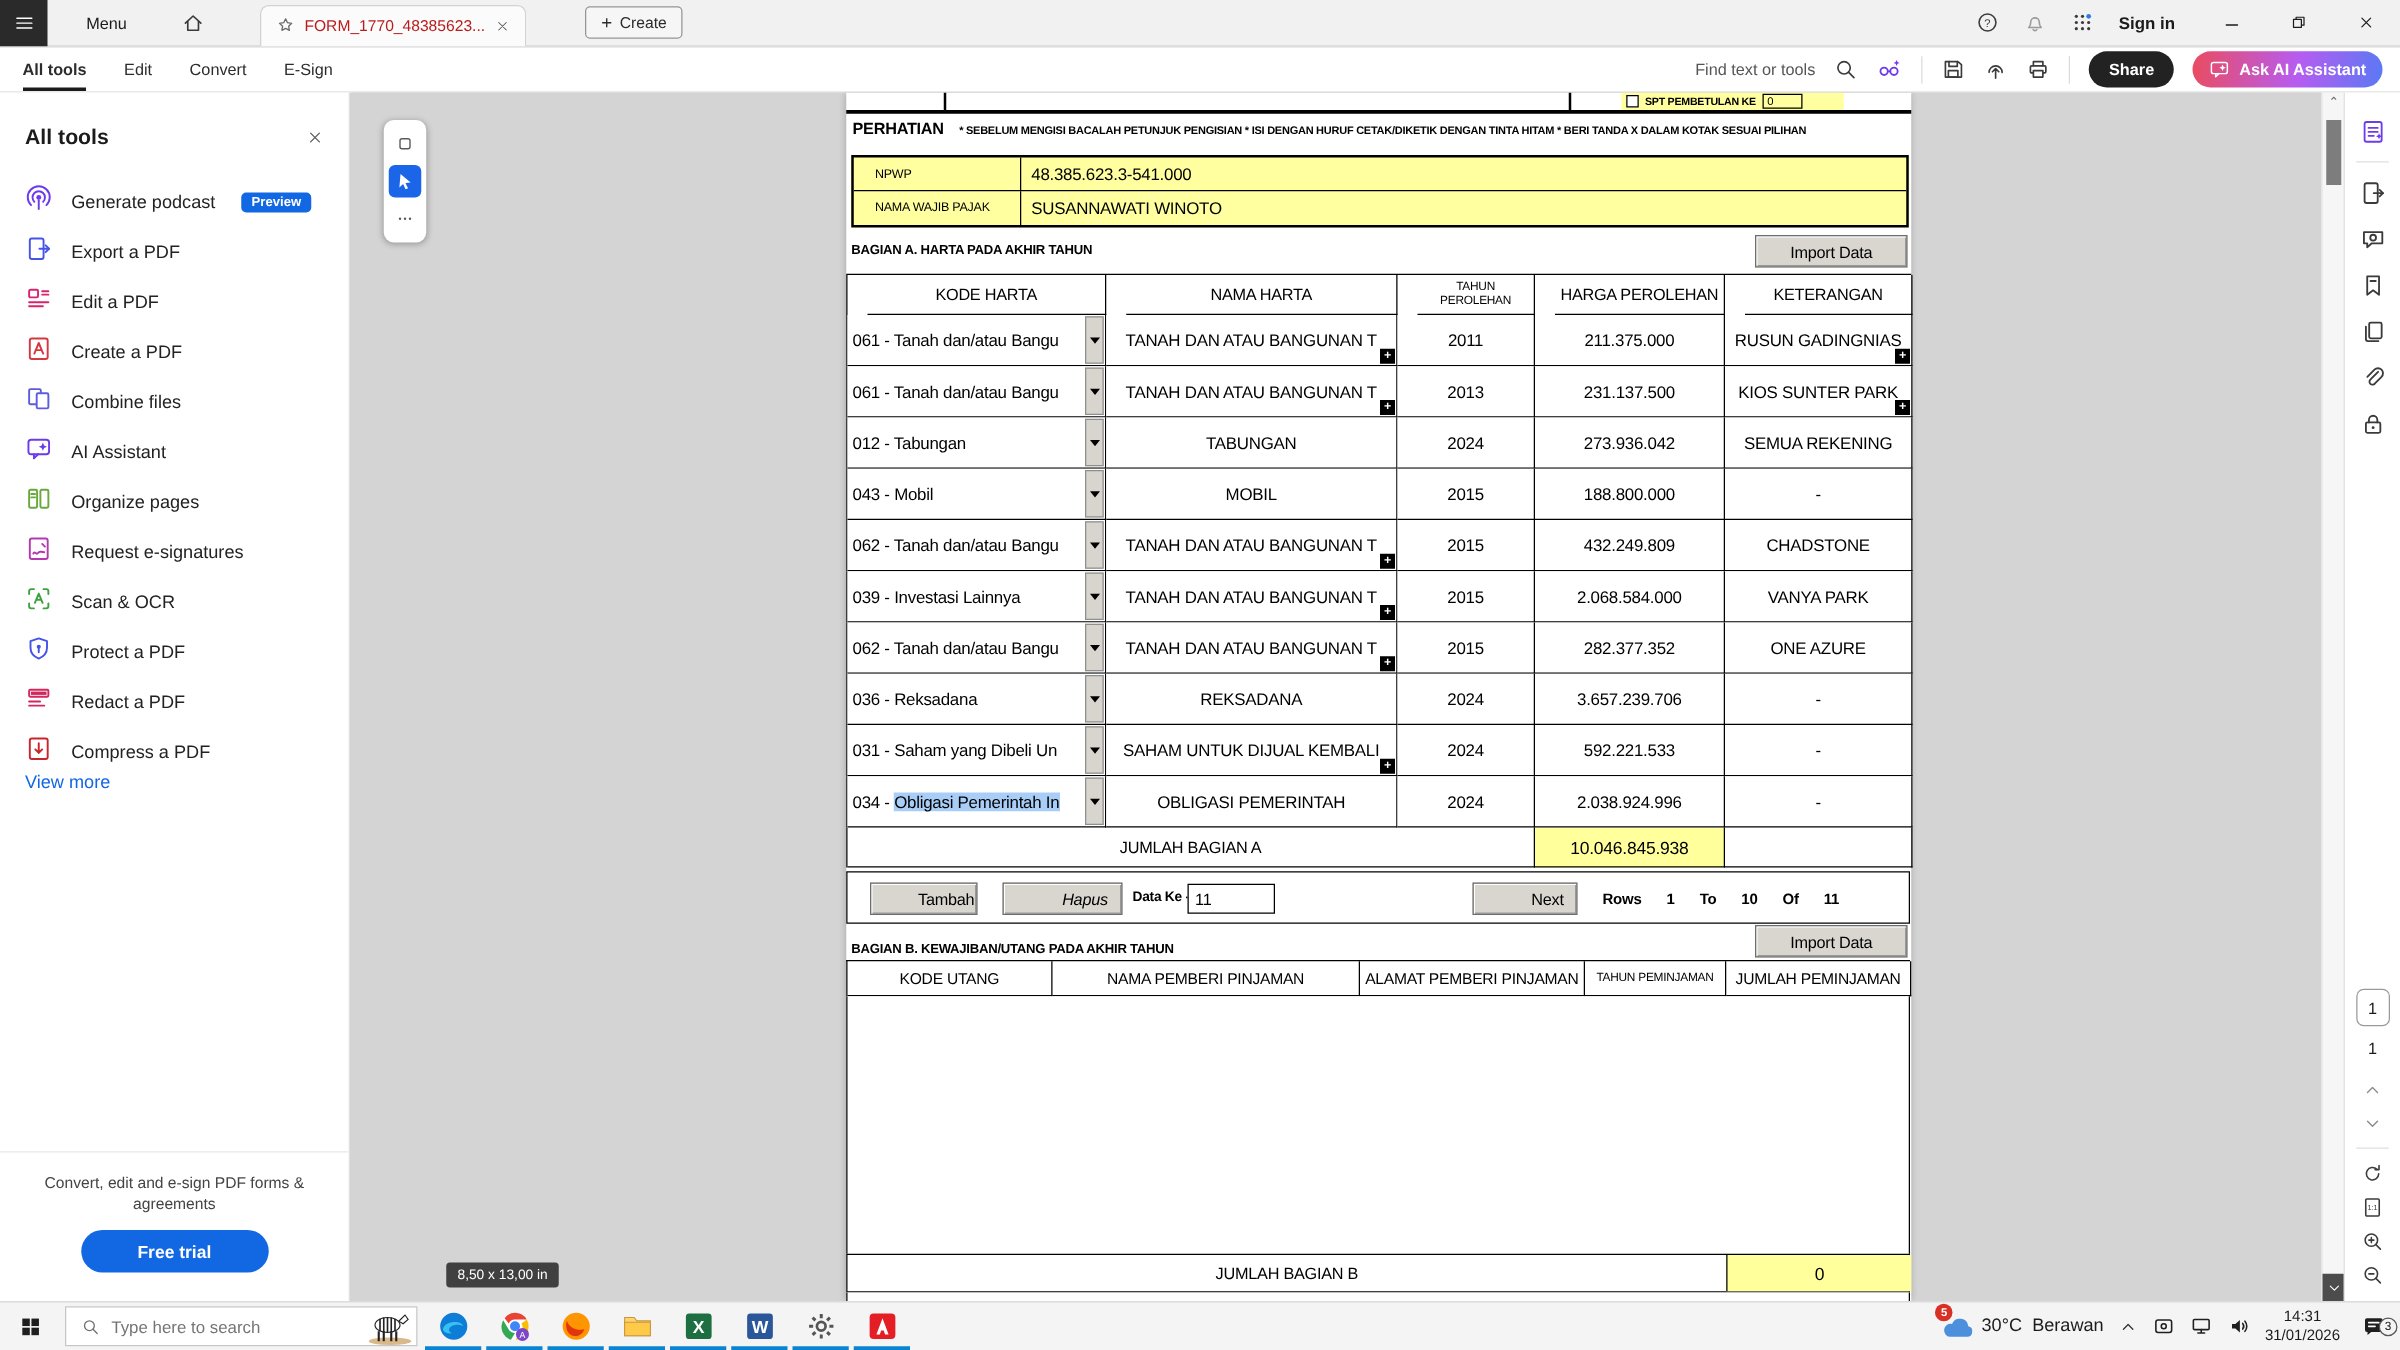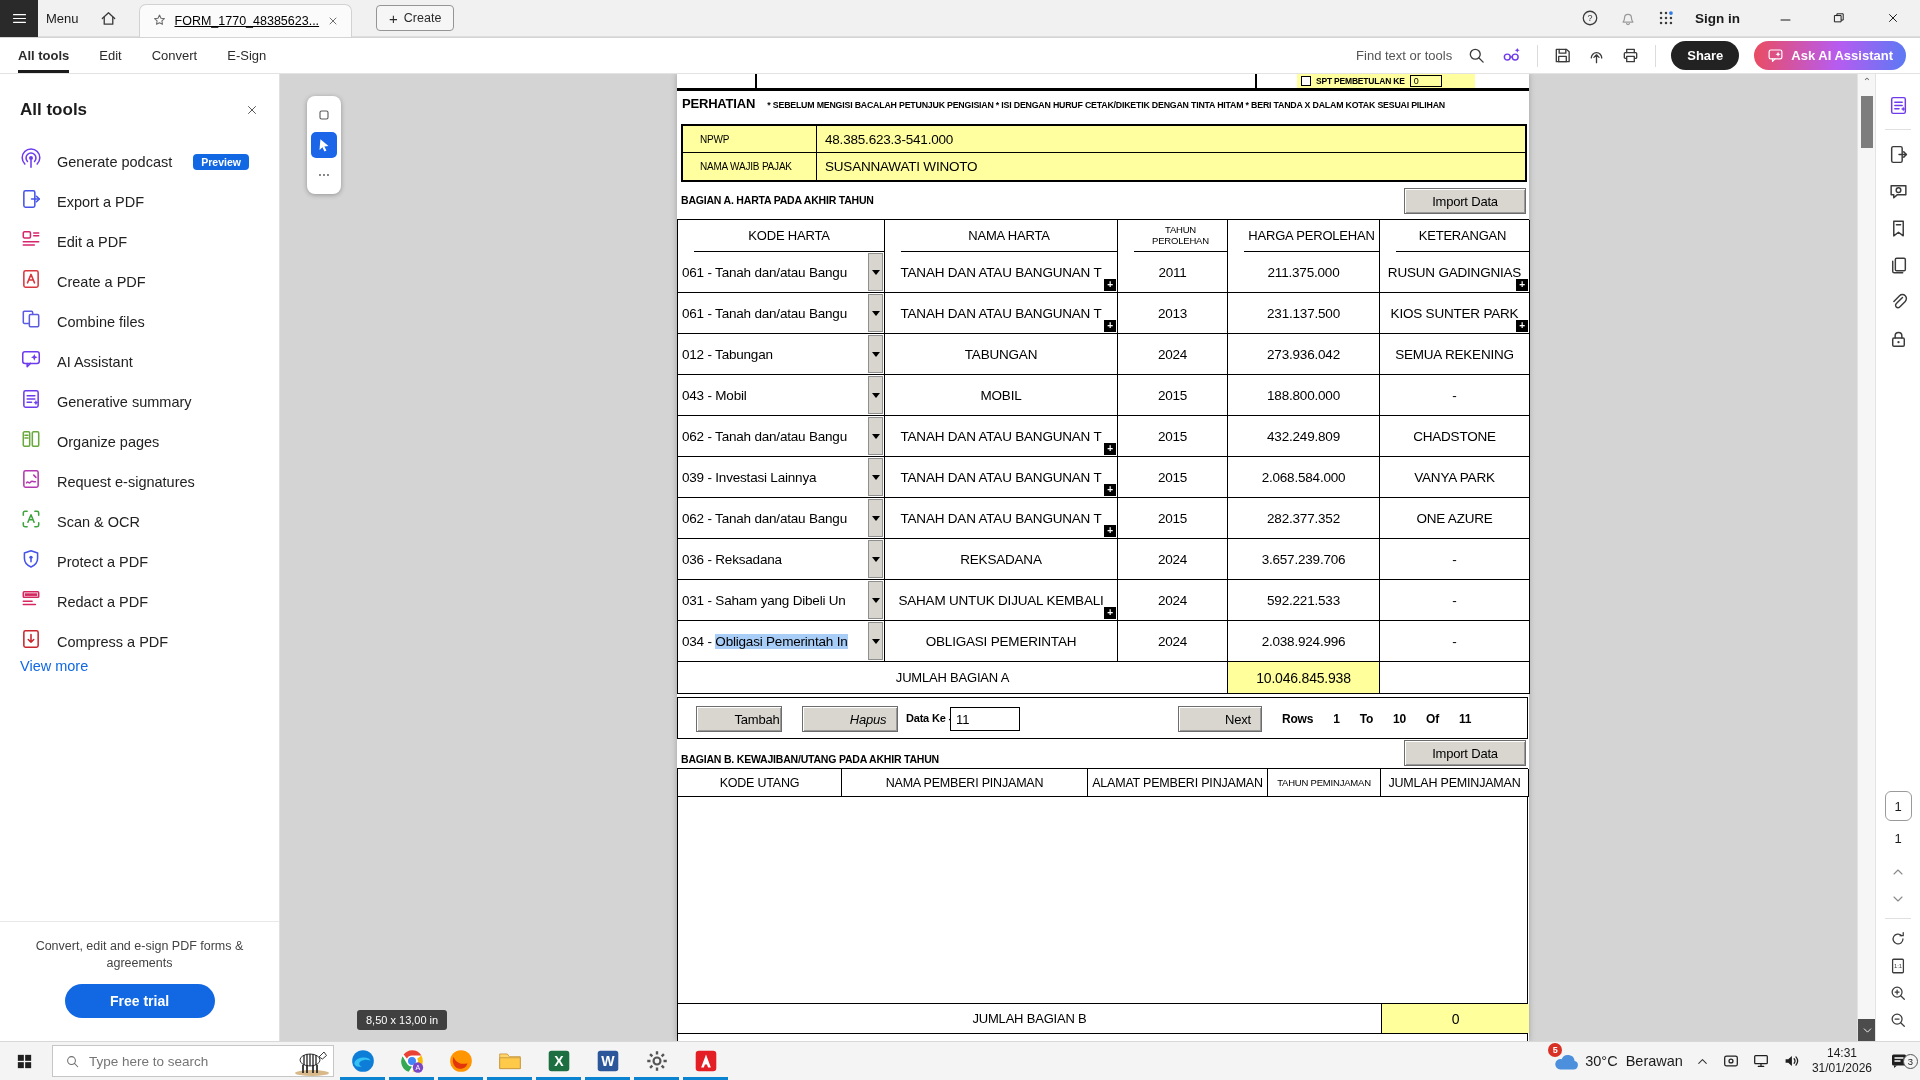--- a/index.html
+++ b/index.html
@@ -1,26 +1,26 @@
 <!DOCTYPE html>
 <html><head>
 <meta charset="utf-8">
 <style>
   * { margin:0; padding:0; box-sizing:border-box; }
   html,body { width:1920px; height:1080px; }
   body { font-family:"Liberation Sans",sans-serif; background:#888; }
   .screen { position:relative; width:1920px; height:1080px; background:#d4d4d4; overflow:hidden; }
 
   
-  .titlebar { position:absolute; left:0; top:0; width:1920px; height:37px; background:#f1f1f1; border-bottom:1px solid #dedede; display:flex; align-items:center; }
+  .titlebar { position:absolute; left:0; top:0; width:1920px; height:37px; background:#f1f1f1; border-bottom:1px solid #dedede; display:flex; align-items:center;gap:23px; }
   .menu-btn { width:38px; height:37px; background:#2a2a2a; display:flex; align-items:center; justify-content:center; }
   .menu-label { font-size:13px; color:#1b1b1b; margin:0 14px 0 8px; }
   .home-btn { width:32px; height:30px; display:flex; align-items:center; justify-content:center; margin-right:14px; }
   .doc-tab { height:33px; margin-top:4px; background:#fbfbfb; border:1px solid #d2d2d2; border-bottom:none; border-radius:7px 7px 0 0; display:flex; align-items:center; gap:8px; padding:0 12px; }
-  .doc-tab .t-title { font-size:12.5px; color:#000000;text-decoration:underline; }
+  .doc-tab .t-title { font-size:12.5px; color:#b91c1c; }
   .create-btn { margin-left:24px; height:26px; border:1px solid #959595; border-radius:4px; padding:0 12px; font-size:12.5px; color:#2b2b2b; display:flex; align-items:center; gap:6px; background:#f6f6f6; }
   .create-btn .plus { font-size:15px; line-height:1; }
   .tb-right { margin-left:auto; display:flex; align-items:center; gap:20px; padding-right:10px; }
   .signin { font-size:13.5px; font-weight:bold; color:#1b1b1b; margin-right:8px; }
   .winbtn { width:34px; height:37px; display:flex; align-items:center; justify-content:center; }
 
   
   .toolbar { position:absolute; left:0; top:38px; width:1920px; height:36px; background:#ffffff; border-bottom:1px solid #e3e3e3; display:flex; align-items:center; }
   .tb-tabs { display:flex; height:100%; padding-left:18px; gap:30px; }
   .tb-tab { display:flex; align-items:center; font-size:13px; color:#2c2c2c; height:100%; }
@@ -347,30 +347,20 @@
         </div>
         <div class="tool-item">
           <span style="display:inline-flex">
             <svg width="22" height="22" viewBox="0 0 20 20" fill="none" stroke="#6e3bec" stroke-width="1.4" stroke-linecap="round" stroke-linejoin="round">
               <rect x="2.5" y="3.5" width="15" height="10.5" rx="2"></rect>
               <path d="M6.5 14v3l3-3"></path>
               <path d="m13 5.5.9 2.1 2.1.9-2.1.9-.9 2.1-.9-2.1-2.1-.9 2.1-.9z" fill="#6e3bec" stroke="none"></path>
             </svg>
           </span>
           <span class="lbl">AI Assistant</span>
-        </div>
-        <div class="tool-item">
-          <span style="display:inline-flex">
-            <svg width="22" height="22" viewBox="0 0 20 20" fill="none" stroke="#6e3bec" stroke-width="1.4" stroke-linecap="round" stroke-linejoin="round">
-              <rect x="3.5" y="2.5" width="13" height="15" rx="1.5"></rect>
-              <path d="M6.5 7h7M6.5 10h7M6.5 13h4"></path>
-              <path d="m14.5 11 .7 1.6 1.6.7-1.6.7-.7 1.6-.7-1.6-1.6-.7 1.6-.7z" fill="#6e3bec" stroke="none"></path>
-            </svg>
-          </span>
-          <span class="lbl">Generative summary</span>
         </div>
         <div class="tool-item">
           <span style="display:inline-flex">
             <svg width="22" height="22" viewBox="0 0 20 20" fill="none" stroke="#69a83c" stroke-width="1.4" stroke-linecap="round" stroke-linejoin="round">
               <rect x="3" y="3.5" width="5.8" height="13" rx="1"></rect>
               <rect x="11.2" y="3.5" width="5.8" height="13" rx="1"></rect>
               <path d="M4.5 6.5h2.8M4.5 9h2.8"></path>
             </svg>
           </span>
           <span class="lbl">Organize pages</span>

